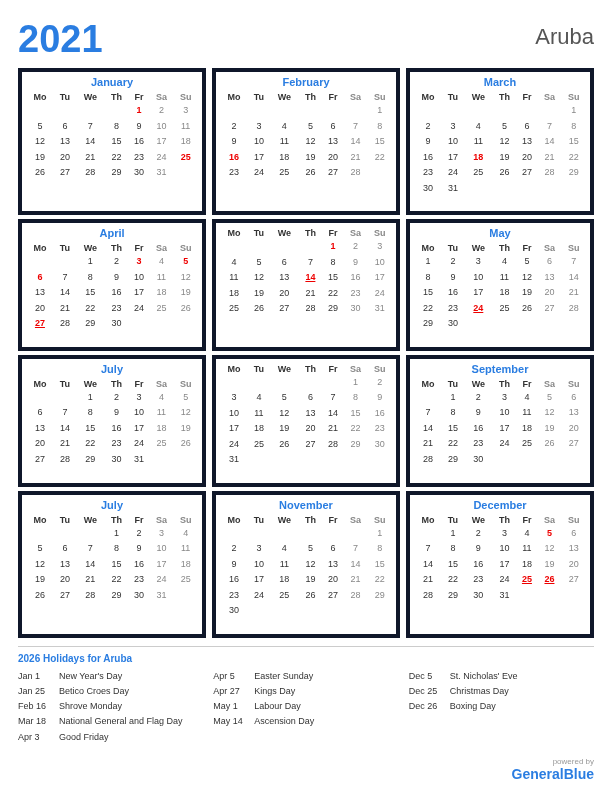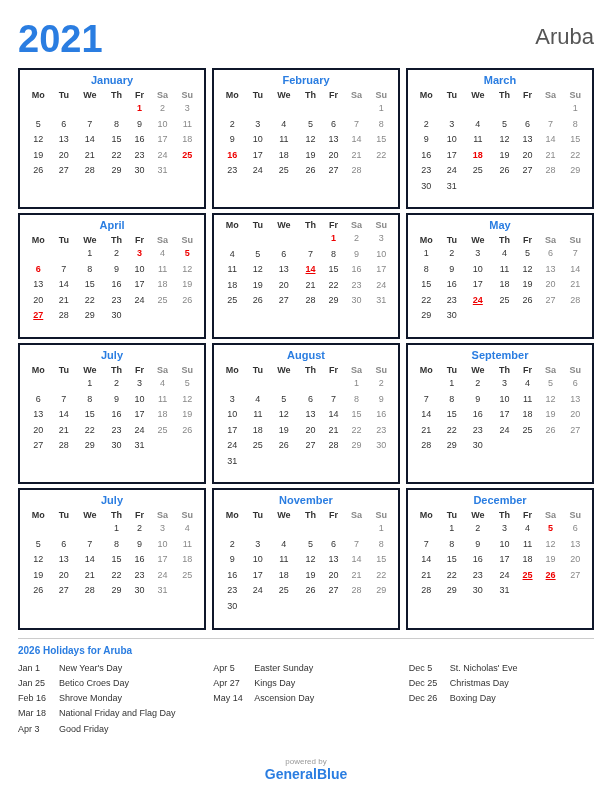--- a/index.html
+++ b/index.html
@@ -37,21 +37,21 @@
       line-height: 1.5;
     }
     .calendars-grid {
       display: grid;
       grid-template-columns: 1fr 1fr 1fr;
       grid-template-rows: repeat(4, auto);
       gap: 4px 6px;
       flex: 1;
     }
     .month-block {
-      border: 2px solid #0f172a;
+      border: 4px solid #0f172a;
       padding: 4px 4px 5px 4px;
     }
     .month-name {
       text-align: center;
       color: #2a7de1;
       font-size: 11px;
       font-weight: bold;
       margin-bottom: 3px;
     }
     .cal-table {
@@ -96,22 +96,22 @@
     }
     .holiday-date {
       color: #333;
       white-space: nowrap;
       min-width: 36px;
     }
     .holiday-name {
       color: #333;
     }
     .footer {
-      margin-top: 16px;
-      text-align: center;
+      margin-top: 8px;
+      text-align: right;
       padding-top: 4px;
     }
     .powered-by {
       font-size: 8px;
       color: #999;
     }
     .general-blue {
       font-size: 14px;
       font-weight: bold;
       color: #333;
@@ -573,21 +573,20 @@
               <td>29</td>
               <td>30</td>
               <td>31</td>
               <td></td>
               <td></td>
             </tr>
           </tbody>
         </table>
       </div>
       <div class="month-block">
-        <div class="month-name">August</div>
         <table class="cal-table">
           <thead>
             <tr>
               <th>Mo</th>
               <th>Tu</th>
               <th>We</th>
               <th>Th</th>
               <th>Fr</th>
               <th style="color: rgb(136, 136, 136);">Sa</th>
               <th style="color: rgb(136, 136, 136);">Su</th>
@@ -925,35 +924,39 @@
           <div class="holiday-item">
             <span class="holiday-date">Jan 25</span>
             <span class="holiday-name">Betico Croes Day</span>
           </div>
           <div class="holiday-item">
             <span class="holiday-date">Feb 16</span>
             <span class="holiday-name">Shrove Monday</span>
           </div>
           <div class="holiday-item">
             <span class="holiday-date">Mar 18</span>
-            <span class="holiday-name">National Friday and Flag Day</span>
+            <span class="holiday-name">National General and Flag Day</span>
           </div>
           <div class="holiday-item">
             <span class="holiday-date">Apr 3</span>
             <span class="holiday-name">Good Friday</span>
           </div>
         </div>
         <div>
           <div class="holiday-item">
             <span class="holiday-date">Apr 5</span>
             <span class="holiday-name">Easter Sunday</span>
           </div>
           <div class="holiday-item">
             <span class="holiday-date">Apr 27</span>
             <span class="holiday-name">Kings Day</span>
+          </div>
+          <div class="holiday-item">
+            <span class="holiday-date">May 1</span>
+            <span class="holiday-name">Labour Day</span>
           </div>
           <div class="holiday-item">
             <span class="holiday-date">May 14</span>
             <span class="holiday-name">Ascension Day</span>
           </div>
         </div>
         <div>
           <div class="holiday-item">
             <span class="holiday-date">Dec 5</span>
             <span class="holiday-name">St. Nicholas' Eve</span>

